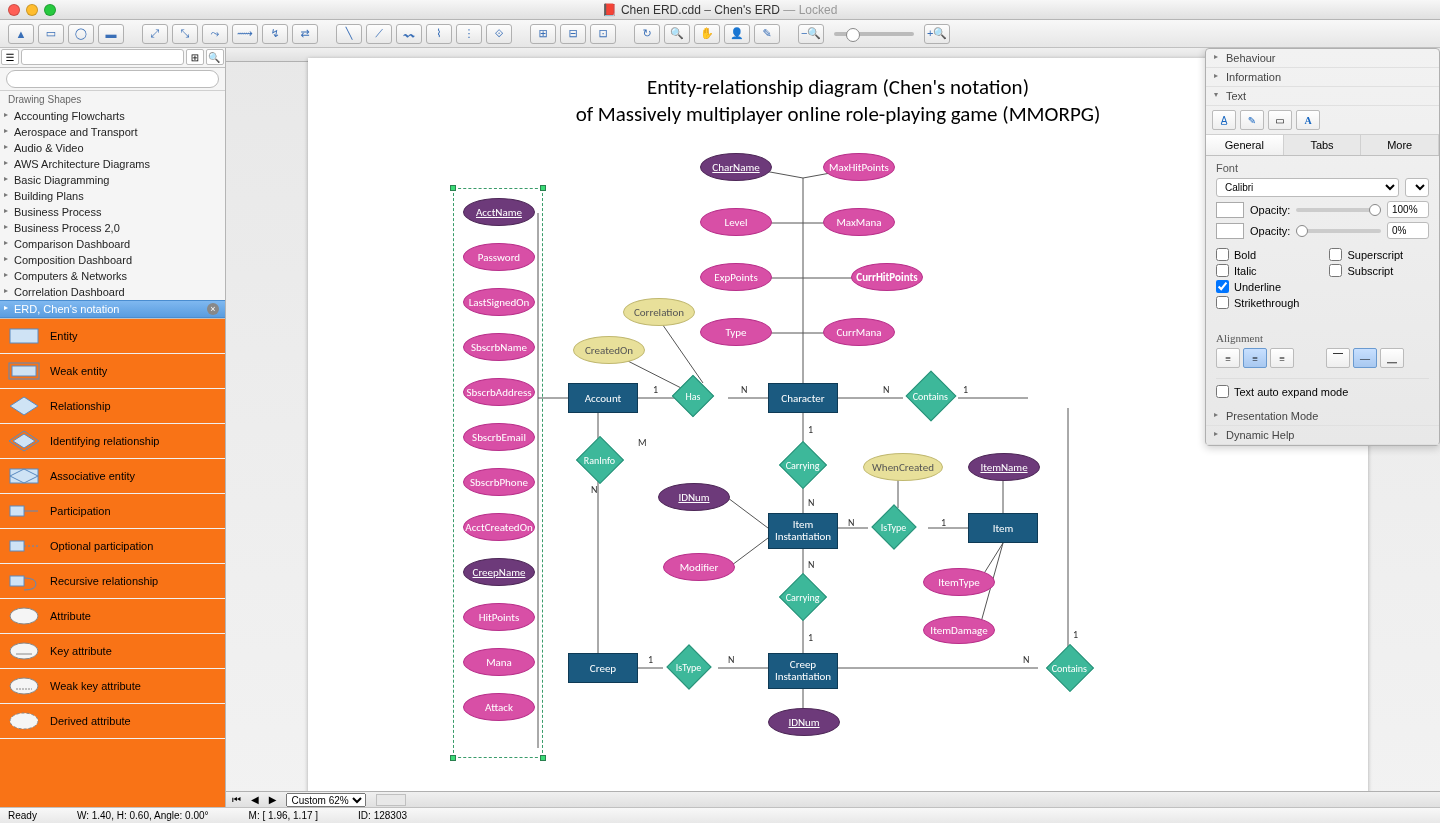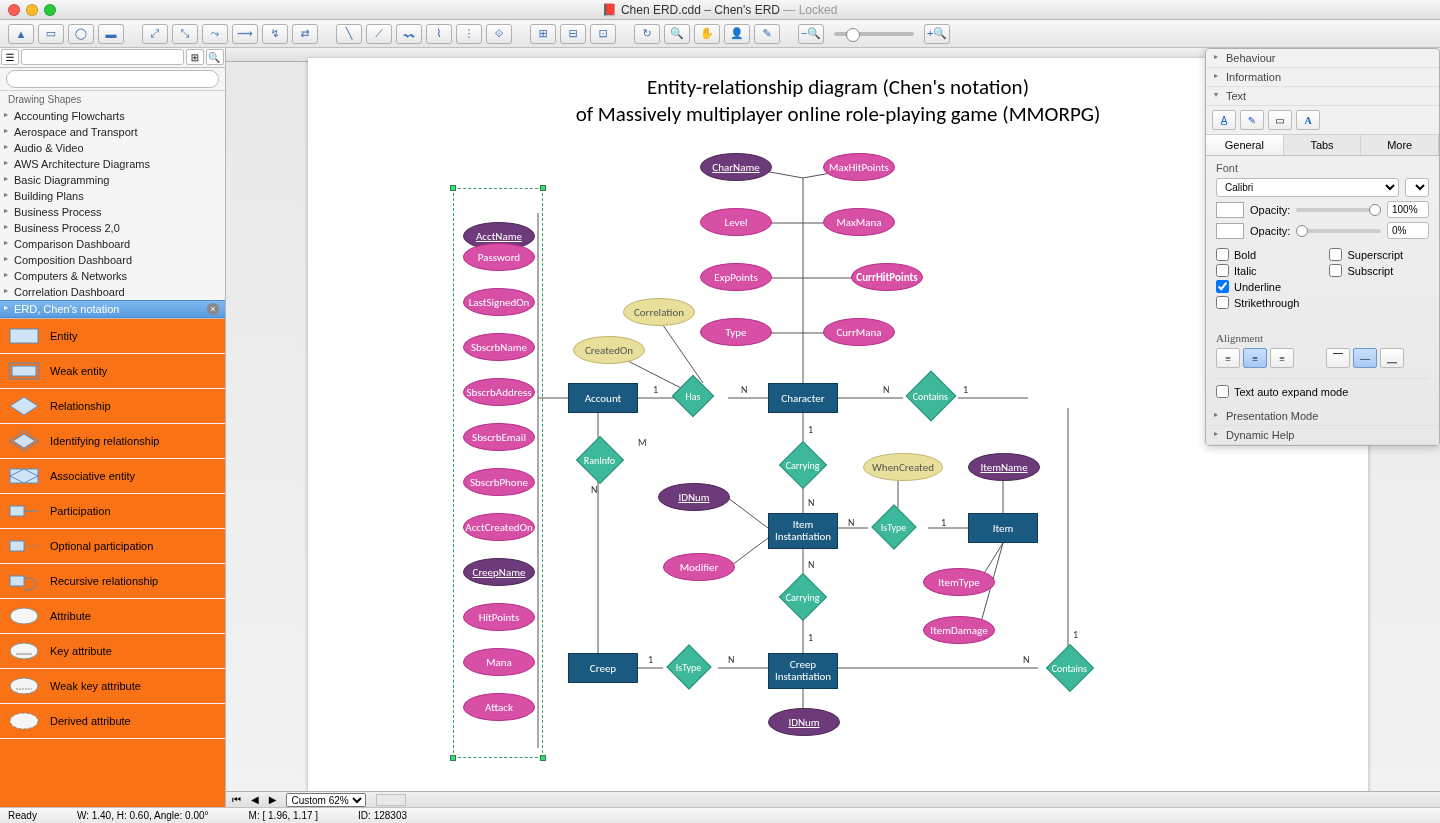--- a/index.html
+++ b/index.html
@@ -347,21 +347,21 @@
 
       <div>
         <div class="sel-handles" style="left:145px; top:130px; width:90px; height:570px;">
           <div class="h" style="left:-4px; top:-4px;"></div>
             <div class="h" style="right:-4px; top:-4px;"></div>
           <div class="h" style="left:-4px; bottom:-4px;"></div>
             <div class="h" style="right:-4px; bottom:-4px;"></div>
         </div>
       </div>
 
-      <div class="node attr dark" style="left:155px; top:140px;margin-top:24px;">
+      <div class="node attr dark" style="left:155px; top:140px;">
           <span class="key">AcctName</span>
         </div>
       <div class="node attr" style="left:155px; top:185px;">Password</div>
       <div class="node attr" style="left:155px; top:230px;">LastSignedOn</div>
       <div class="node attr" style="left:155px; top:275px;">SbscrbName</div>
       <div class="node attr" style="left:155px; top:320px;">SbscrbAddress</div>
       <div class="node attr" style="left:155px; top:365px;">SbscrbEmail</div>
       <div class="node attr" style="left:155px; top:410px;">SbscrbPhone</div>
       <div class="node attr" style="left:155px; top:455px;">AcctCreatedOn</div>
       <div class="node attr dark" style="left:155px; top:500px;">

